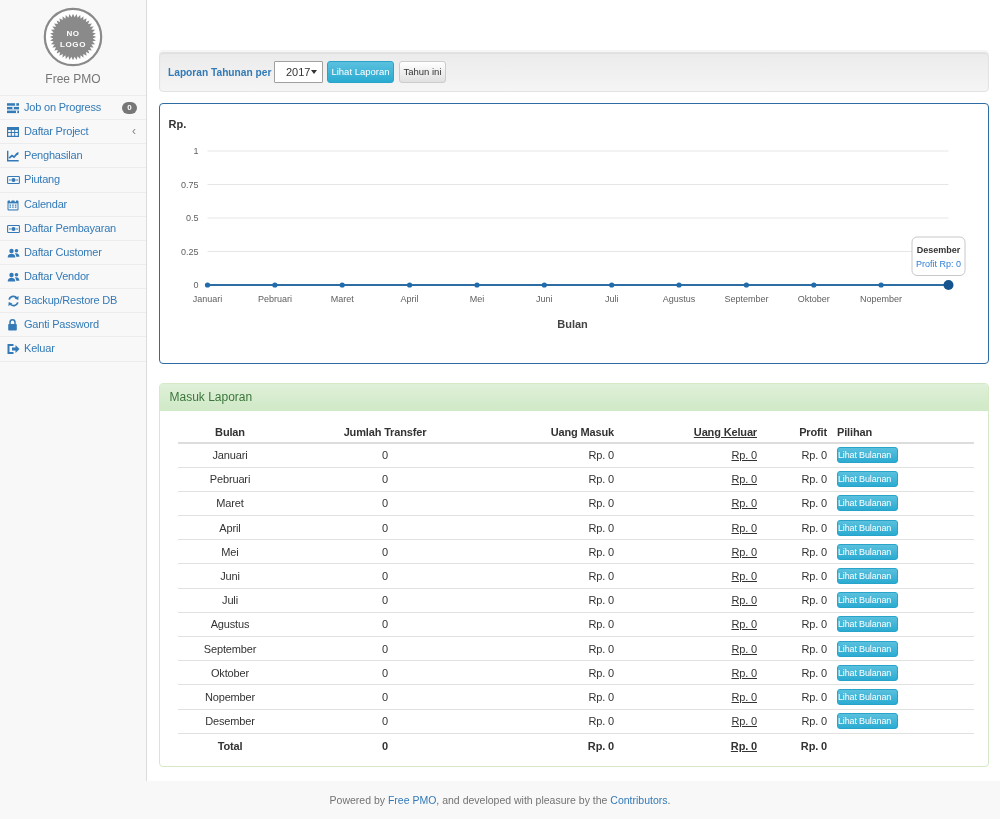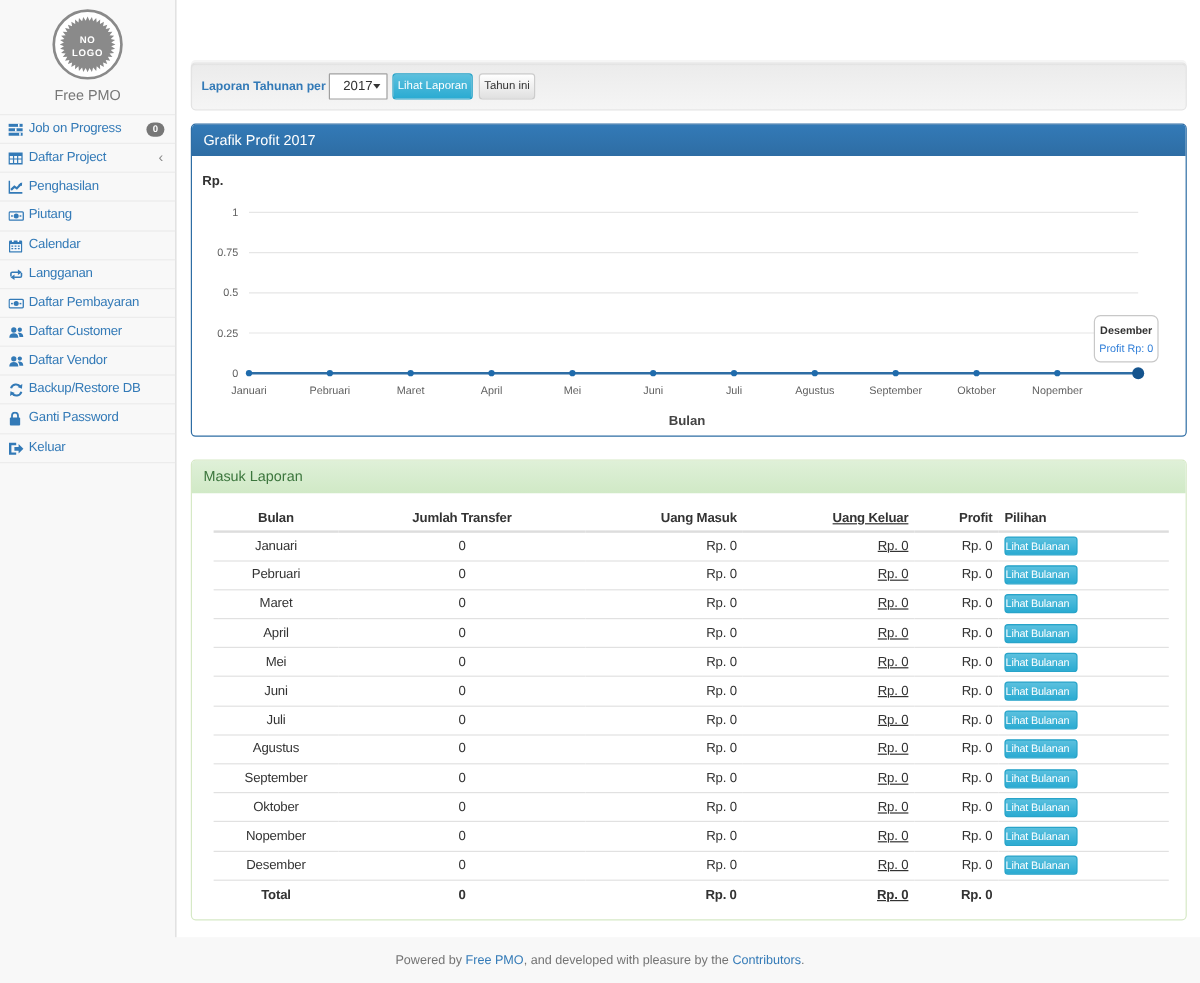--- a/index.html
+++ b/index.html
@@ -95,29 +95,20 @@
           <rect fill="#337ab7" x="0.5" y="1.5" width="11" height="10" rx="1"></rect>
           <rect fill="#fff" x="3" y="0.3" width="1.4" height="2.4" rx="0.5"></rect>
           <rect fill="#fff" x="7.6" y="0.3" width="1.4" height="2.4" rx="0.5"></rect>
           <rect fill="#fff" x="1.5" y="4.4" width="9" height="6" opacity="0.95"></rect>
           <path fill="#337ab7" d="M2.5 5.5h1.5v1.2H2.5zM5.2 5.5h1.5v1.2H5.2zM7.9 5.5h1.5v1.2H7.9zM2.5 7.6h1.5v1.2H2.5zM5.2 7.6h1.5v1.2H5.2zM7.9 7.6h1.5v1.2H7.9z"></path>
         </svg>
         <span class="t">Calendar</span>
       </div>
 <div class="mi">
         <svg width="13" height="12" viewBox="0 0 13 12">
-          <path fill="none" stroke="#337ab7" stroke-width="1.3" d="M2.1 7.5 V5 Q2.1 3.9 3.2 3.9 L8.2 3.9"></path>
-          <path fill="#337ab7" d="M7.9 1.6 L11.2 3.9 L7.9 6.2 Z"></path>
-          <path fill="none" stroke="#337ab7" stroke-width="1.3" d="M10.9 4.5 V7 Q10.9 8.1 9.8 8.1 L4.8 8.1"></path>
-          <path fill="#337ab7" d="M5.1 5.8 L1.8 8.1 L5.1 10.4 Z"></path>
-        </svg>
-        <span class="t">Langganan</span>
-      </div>
-<div class="mi">
-        <svg width="13" height="12" viewBox="0 0 13 12">
           <rect fill="none" stroke="#337ab7" stroke-width="1.1" x="0.6" y="2.5" width="11.8" height="7" rx="0.8"></rect>
           <circle cx="6.5" cy="6" r="2.1" fill="#337ab7"></circle>
           <rect fill="#337ab7" x="2.2" y="5.4" width="1.5" height="1.2"></rect>
           <rect fill="#337ab7" x="9.3" y="5.4" width="1.5" height="1.2"></rect>
         </svg>
         <span class="t">Daftar Pembayaran</span>
       </div>
 <div class="mi">
         <svg width="13" height="12" viewBox="0 0 13 12">
           <circle cx="4.5" cy="4" r="2.2" fill="#337ab7"></circle>
@@ -162,21 +153,20 @@
     </div>
 </div>
 <div id="breadcrumb"><a href="#">Laporan Tahun 2017</a><span class="sep">/</span>Laporan Tahunan</div>
 <div id="well">
   <span class="lbl">Laporan Tahunan per</span>
   <div id="sel">2017<span class="car"></span></div>
   <div id="btnLihat" class="btn-info">Lihat Laporan</div>
   <div id="btnTahun" class="btn-default">Tahun ini</div>
 </div>
 <div id="chartPanel">
-  <div class="hd">Grafik Profit 2017</div>
   <svg id="chart" width="828" height="233" viewBox="0 0 828 233">
       <text x="8.5" y="24" font-size="11" font-weight="bold" fill="#333">Rp.</text>
       <line x1="47.5" y1="47" x2="788.5" y2="47" stroke="#e6e6e6" stroke-width="1"></line>
       <text x="38.5" y="50" font-size="9" fill="#606060" text-anchor="end">1</text>
       <line x1="47.5" y1="80.5" x2="788.5" y2="80.5" stroke="#e6e6e6" stroke-width="1"></line>
       <text x="38.5" y="83.5" font-size="9" fill="#606060" text-anchor="end">0.75</text>
       <line x1="47.5" y1="114" x2="788.5" y2="114" stroke="#e6e6e6" stroke-width="1"></line>
       <text x="38.5" y="117" font-size="9" fill="#606060" text-anchor="end">0.5</text>
       <line x1="47.5" y1="147.5" x2="788.5" y2="147.5" stroke="#e6e6e6" stroke-width="1"></line>
       <text x="38.5" y="150.5" font-size="9" fill="#606060" text-anchor="end">0.25</text>

